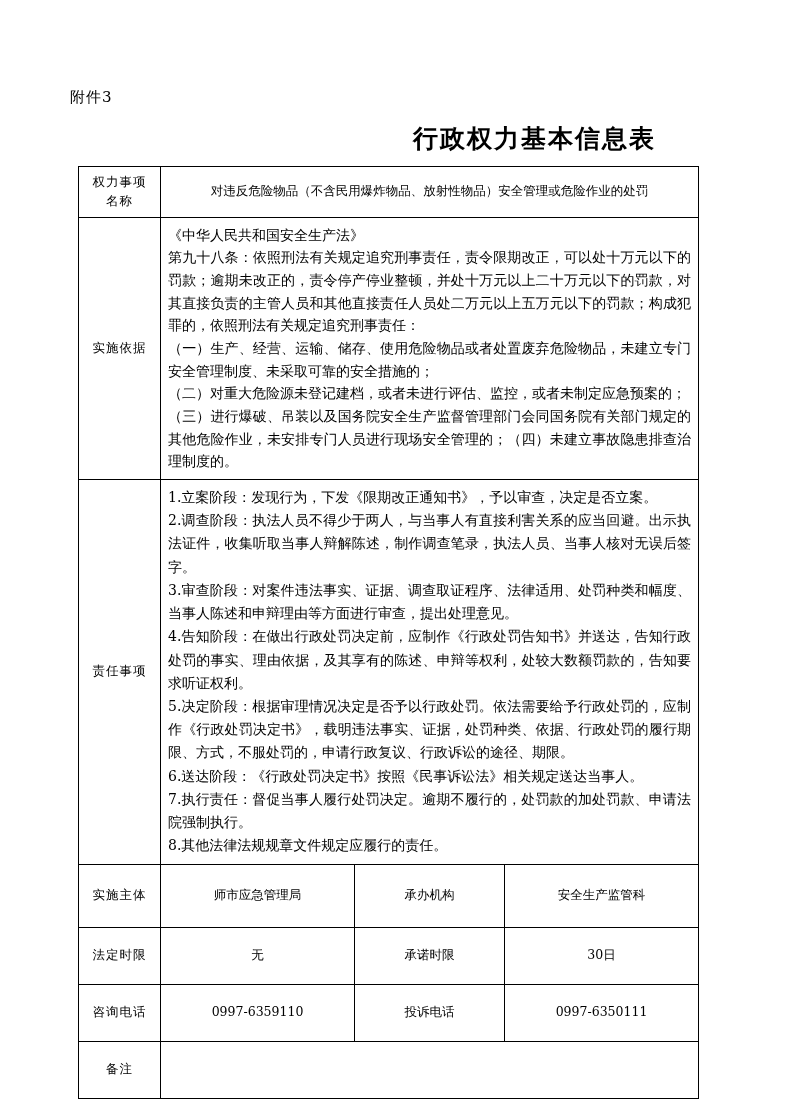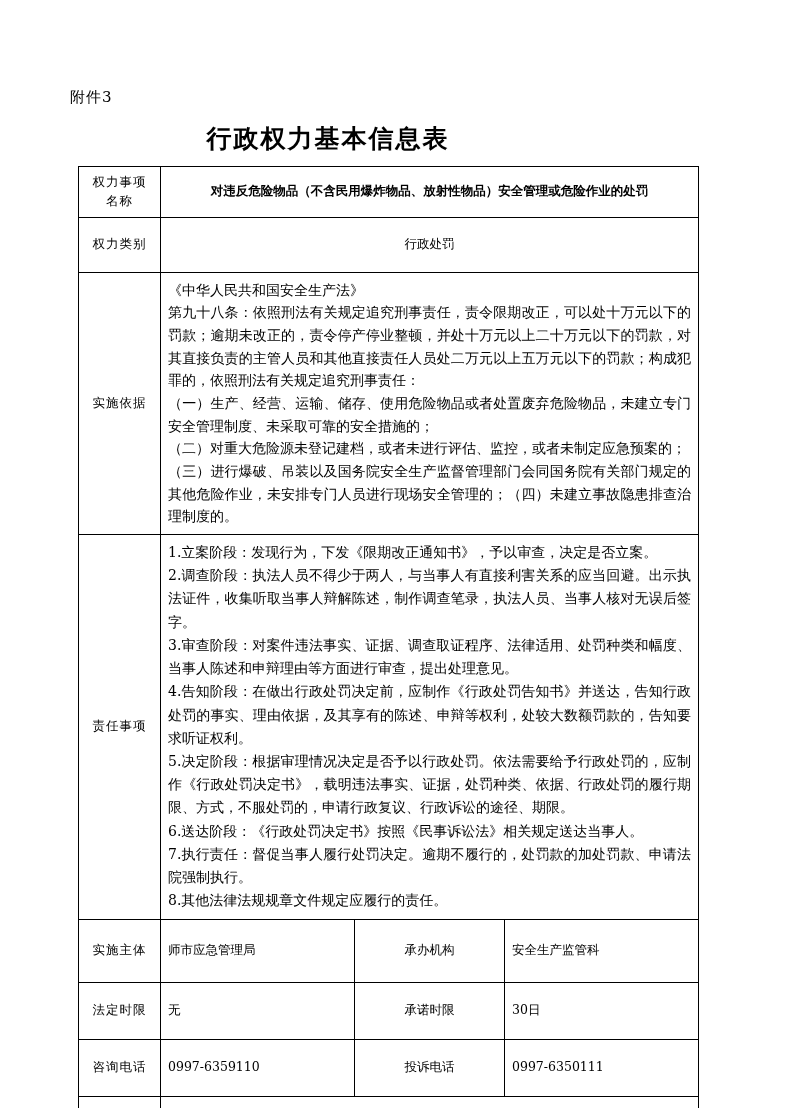--- a/index.html
+++ b/index.html
@@ -27,21 +27,21 @@
     top: 88px;
     font-size: 15px;
     font-family: "DejaVu Serif", "Liberation Serif", serif;
     letter-spacing: 1px;
   }
   .doc-title {
     position: absolute;
     left: 0;
     top: 122px;
     width: 656px;
-    text-align: center;
+    text-align: right;
     font-size: 25px;
     font-weight: bold;
     letter-spacing: 2px;
     font-family: "DejaVu Serif", "Liberation Serif", serif;
   }
   table.main {
     position: absolute;
     left: 78px;
     top: 166px;
     width: 620px;
@@ -58,41 +58,40 @@
   .lbl {
     text-align: center;
     font-size: 13px;
     letter-spacing: 1px;
     width: 82px;
   }
   .val-title {
     text-align: center;
     font-size: 14px;
     line-height: 1.6;
-    font-weight: bold;
   }
   .val-mid {
     text-align: center;
     font-size: 15px;
   }
   .para {
     font-size: 14px;
     line-height: 1.62;
     text-align: justify;
   }
   .para-cell {
     padding: 8px 9px 10px 9px;
   }
   .duty {
     font-size: 14px;
     line-height: 1.66;
     text-align: justify;
   }
   .small-ctr {
-    text-align: left;
+    text-align: center;
     font-size: 13px;
     line-height: 1.5;
   }
   .h-lbl {
     text-align: center;
     font-size: 13px;
     line-height: 1.5;
   }
 </style>
 </head>
@@ -113,24 +112,20 @@
     </colgroup>
     <tbody>
       <tr>
         <td class="lbl">
           <div>权力事项</div>
           <div>名称</div>
         </td>
         <td class="val-title" colspan="3">对违反危险物品（不含民用爆炸物品、放射性物品）安全管理或危险作业的处罚</td>
       </tr>
 
-      <tr>
-        <td class="lbl" style="height:42px">权力类别</td>
-        <td class="val-mid" colspan="3">行政处罚</td>
-      </tr>
 
       <tr>
         <td class="lbl">实施依据</td>
         <td class="para-cell" colspan="3">
           <div class="para">《中华人民共和国安全生产法》</div>
           <div class="para">第九十八条：依照刑法有关规定追究刑事责任，责令限期改正，可以处十万元以下的罚款；逾期未改正的，责令停产停业整顿，并处十万元以上二十万元以下的罚款，对其直接负责的主管人员和其他直接责任人员处二万元以上五万元以下的罚款；构成犯罪的，依照刑法有关规定追究刑事责任：</div>
           <div class="para">（一）生产、经营、运输、储存、使用危险物品或者处置废弃危险物品，未建立专门安全管理制度、未采取可靠的安全措施的；</div>
           <div class="para">（二）对重大危险源未登记建档，或者未进行评估、监控，或者未制定应急预案的；</div>
           <div class="para">（三）进行爆破、吊装以及国务院安全生产监督管理部门会同国务院有关部门规定的其他危险作业，未安排专门人员进行现场安全管理的；（四）未建立事故隐患排查治理制度的。</div>
         </td>

